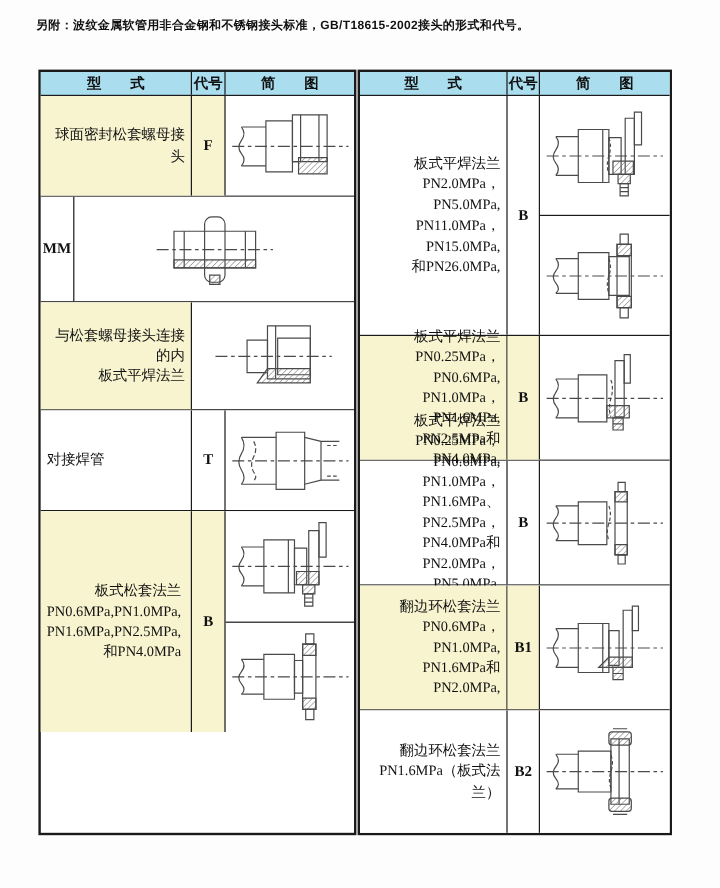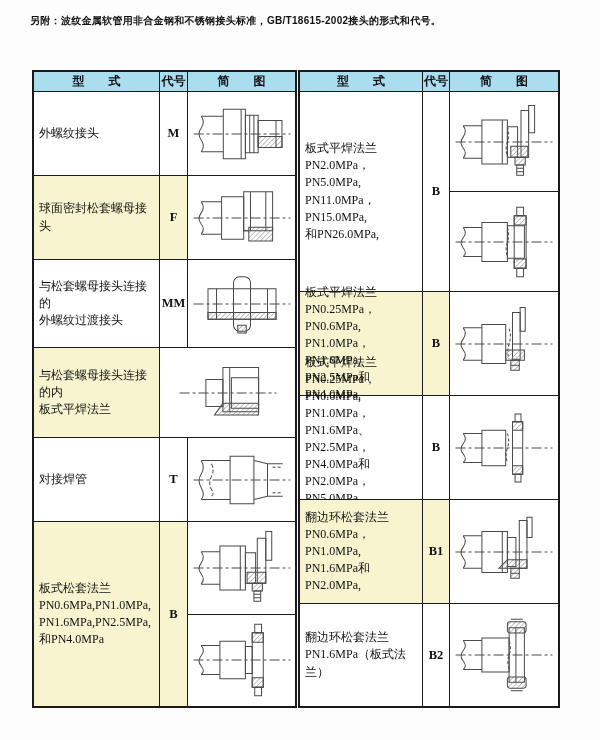--- a/index.html
+++ b/index.html
@@ -1,18 +1,18 @@
 <!DOCTYPE html>
 <html><head>
 <meta charset="utf-8">
 <style>
   html,body{margin:0;padding:0;}
   .page{position:relative;width:600px;height:740px;background:#fdfdfd;font-family:"Liberation Sans",sans-serif;color:#111;overflow:hidden;}
   .title{position:absolute;left:30px;top:14px;font-size:10px;font-weight:bold;letter-spacing:.3px;}
-  .tables{position:absolute;left:32px;top:70px;display:flex;}
+  .tables{position:absolute;left:32px;top:58px;display:flex;text-align:right;}
   .tbl{border:2px solid #1a1a1a;background:#ffffff;box-sizing:border-box;}
   .tbl-left{width:265px;margin-right:1px;}
   .tbl-right{width:262px;}
   .thead{display:flex;height:20px;background:#aadeef;border-bottom:1px solid #1a1a1a;box-sizing:border-box;font-weight:bold;font-size:12px;}
   .thead>div{display:flex;align-items:center;justify-content:center;box-sizing:border-box;}
   .trow{display:flex;border-bottom:1px solid #1a1a1a;box-sizing:border-box;background:#fff;}
   .trow:last-child{border-bottom:none;}
   .c-type{display:flex;align-items:center;box-sizing:border-box;border-right:1px solid #1a1a1a;padding:2px 5px;font-size:12px;line-height:1.42;white-space:pre-line;font-family:"Liberation Serif","Liberation Sans",serif;}
   .c-code{display:flex;align-items:center;justify-content:center;box-sizing:border-box;border-right:1px solid #1a1a1a;font-family:"Liberation Serif",serif;font-weight:bold;font-size:12.5px;}
   .c-sketch{flex:1;display:flex;flex-direction:column;box-sizing:border-box;}
@@ -49,41 +49,20 @@
 
   <div class="tables">
 
     <div class="tbl tbl-left">
       <div class="thead">
         <div class="h-type">型　　式</div>
         <div class="h-code">代号</div>
         <div class="h-sketch">简　　图</div>
       </div>
 
-      <div class="trow" style="height:84px">
-        <div class="c-type">外螺纹接头</div>
-        <div class="c-code">M</div>
-        <div class="c-sketch">
-          <div class="sub">
-            <svg class="diag" viewBox="0 0 120 90" fill="none" stroke="#4a4a4a" stroke-width="1">
-              <path d="M3 45 H117" stroke-dasharray="10 3 3 3"></path>
-              <path d="M12 24 Q17 31 12 38 Q7 45 12 52 Q17 59 12 66"></path>
-              <path d="M12 24 H38 M12 66 H38"></path>
-              <rect x="38" y="16" width="26" height="58"></rect>
-                <line x1="59" y1="16" x2="59" y2="74"></line>
-              <rect x="64" y="23" width="15" height="44"></rect>
-                <line x1="69" y1="23" x2="69" y2="67"></line>
-                <line x1="74" y1="23" x2="74" y2="67"></line>
-              <rect x="79" y="29" width="28" height="32"></rect>
-              <rect x="79" y="48" width="28" height="13" fill="url(#hatch)"></rect>
-              <path d="M100 29 V61"></path>
-            </svg>
-          </div>
-        </div>
-      </div>
 
       <div class="trow hl" style="height:84px">
         <div class="c-type">球面密封松套螺母接头</div>
         <div class="c-code">F</div>
         <div class="c-sketch">
           <div class="sub">
             <svg class="diag" viewBox="0 0 120 90" fill="none" stroke="#4a4a4a" stroke-width="1">
               <path d="M3 45 H117" stroke-dasharray="10 3 3 3"></path>
               <path d="M12 26 Q17 32 12 39 Q7 46 12 52 Q17 58 12 64"></path>
               <path d="M12 26 H36 M12 64 H36"></path>
@@ -92,22 +71,20 @@
                 <line x1="70" y1="14" x2="70" y2="60"></line>
                 <line x1="88" y1="14" x2="88" y2="60"></line>
               <rect x="68" y="56" width="28" height="16" fill="url(#hatch)"></rect>
               <path d="M62 60 H68"></path>
             </svg>
           </div>
         </div>
       </div>
 
       <div class="trow" style="height:88px">
-        <div class="c-type">与松套螺母接头连接的
-外螺纹过渡接头</div>
         <div class="c-code">MM</div>
         <div class="c-sketch">
           <div class="sub">
             <svg class="diag" viewBox="0 0 120 90" fill="none" stroke="#4a4a4a" stroke-width="1">
               <path d="M3 45 H117" stroke-dasharray="10 3 3 3"></path>
               <rect x="20" y="27" width="80" height="36"></rect>
               <line x1="30" y1="27" x2="30" y2="63"></line>
                 <line x1="90" y1="27" x2="90" y2="63"></line>
               <rect x="50" y="13" width="20" height="64" rx="7"></rect>
               <rect x="20" y="55" width="80" height="8" fill="url(#hatch)"></rect>

